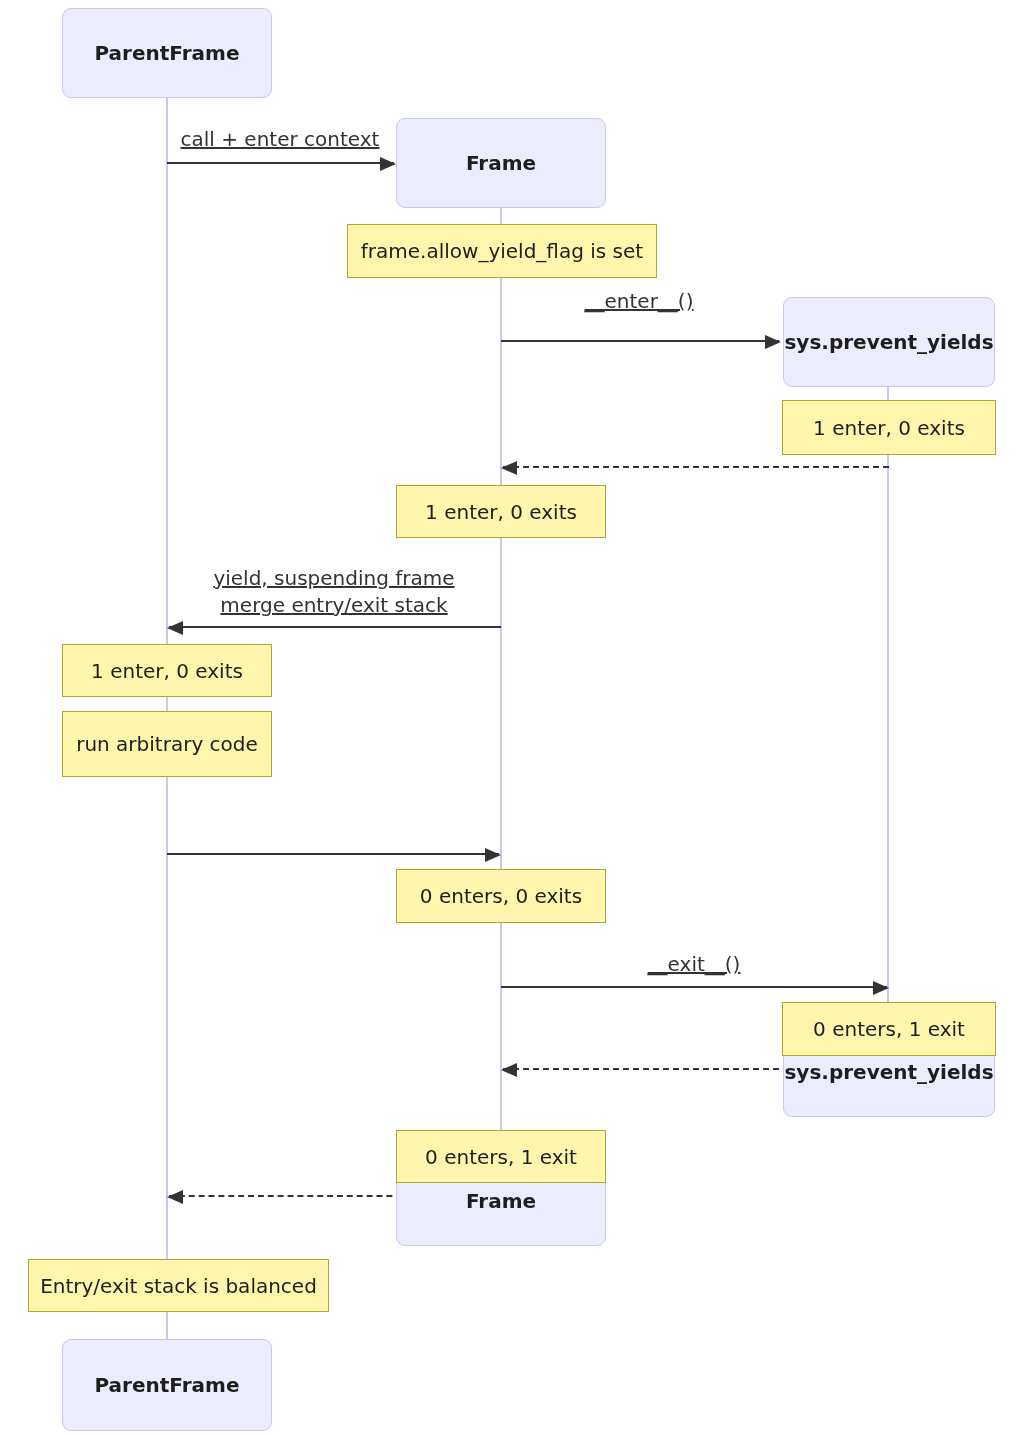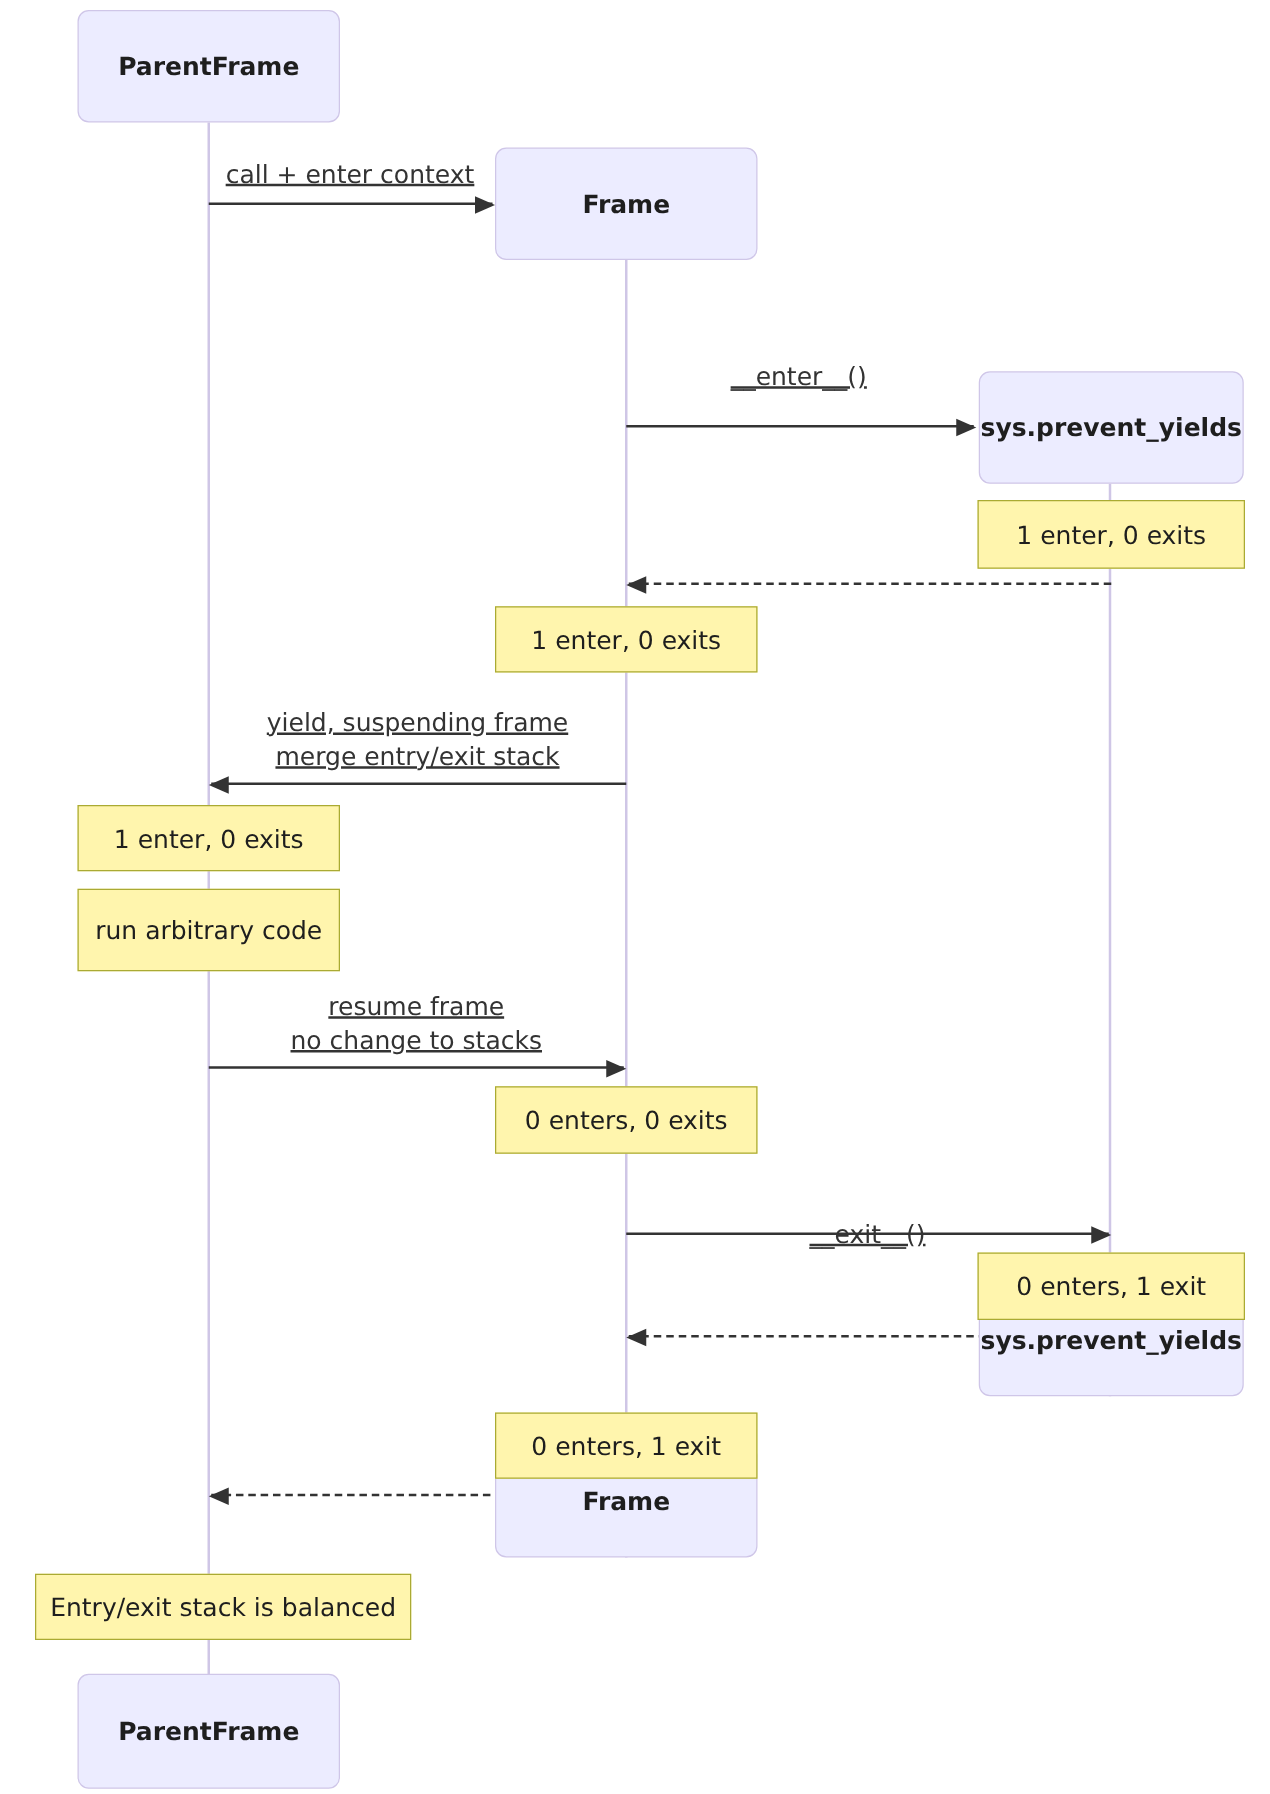--- a/index.html
+++ b/index.html
@@ -114,30 +114,29 @@
   <div class="actor" style="left:783px;top:1027px;width:212px;height:90px;">
     <span>sys.prevent_yields</span>
   </div>
   <div class="actor" style="left:396px;top:1156px;width:210px;height:90px;">
     <span>Frame</span>
   </div>
   <div class="actor" style="left:62px;top:1339px;width:210px;height:92px;">
     <span>ParentFrame</span>
   </div>
 
+  <div class="note" style="left:347px;top:224px;width:310px;height:54px;">frame.allow_yield_flag is set</div>
   <div class="note" style="left:782px;top:400px;width:214px;height:55px;">1 enter, 0 exits</div>
   <div class="note" style="left:396px;top:485px;width:210px;height:53px;">1 enter, 0 exits</div>
   <div class="note" style="left:62px;top:644px;width:210px;height:53px;">1 enter, 0 exits</div>
   <div class="note" style="left:62px;top:711px;width:210px;height:66px;">run arbitrary code</div>
   <div class="note" style="left:396px;top:869px;width:210px;height:54px;">0 enters, 0 exits</div>
   <div class="note" style="left:782px;top:1002px;width:214px;height:54px;">0 enters, 1 exit</div>
   <div class="note" style="left:396px;top:1130px;width:210px;height:53px;">0 enters, 1 exit</div>
   <div class="note" style="left:28px;top:1259px;width:301px;height:53px;">Entry/exit stack is balanced</div>
 
   <div class="msg-label" style="left:280px;top:126px;">call + enter context</div>
   <div class="msg-label" style="left:639px;top:288px;">__enter__()</div>
   <div class="msg-label" style="left:334px;top:565px;">yield, suspending frame
 merge entry/exit stack</div>
-  <div class="msg-label" style="left:333px;top:792px;">resume frame
-no change to stacks</div>
-  <div class="msg-label" style="left:694px;top:951px;margin-top:23px;">__exit__()</div>
+  <div class="msg-label" style="left:694px;top:951px;">__exit__()</div>
 
 </div>
 
 </body></html>

